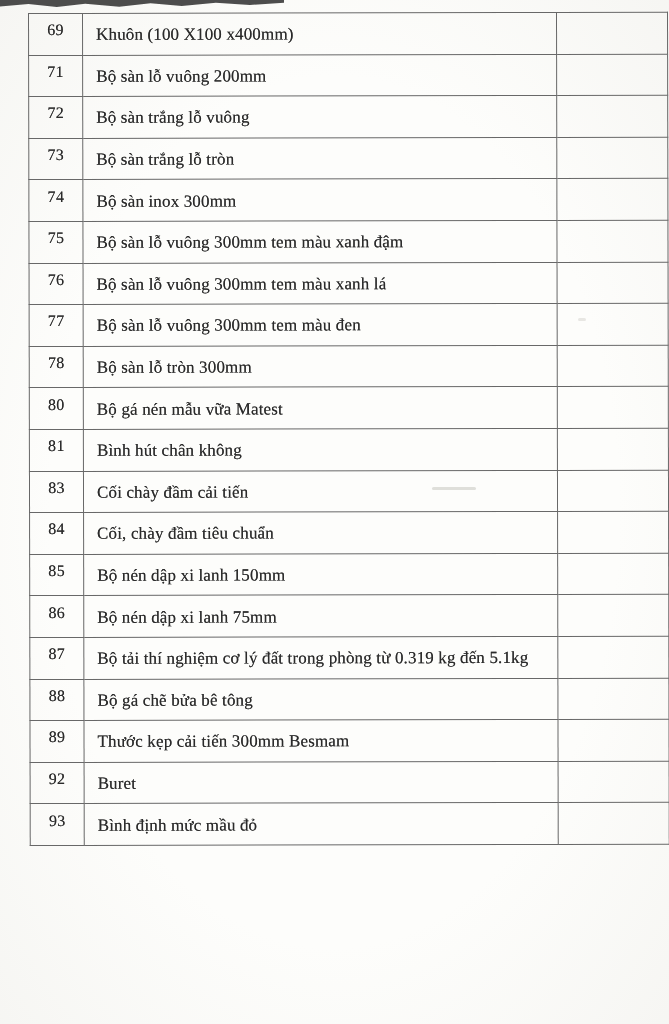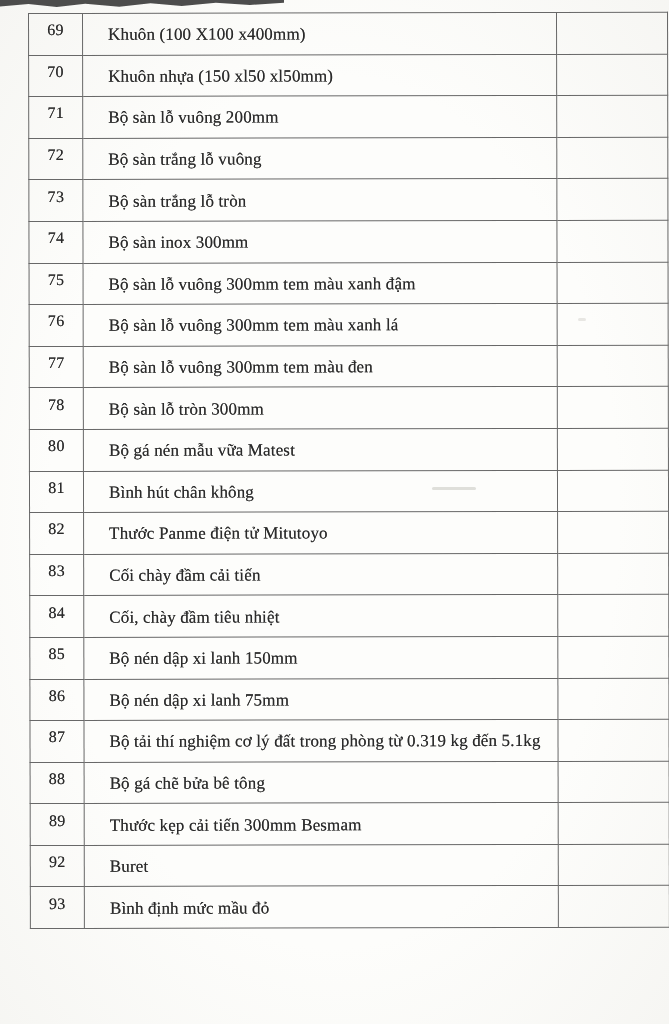--- a/index.html
+++ b/index.html
@@ -52,21 +52,20 @@
   td.c-empty{width:108px;}
   .no{
     display:inline-block;transform:translateY(-4px);
     font-size:16px;letter-spacing:.3px;
     text-shadow:0 0 .4px rgba(43,43,43,.75);
   }
   .nm{
     display:inline-block;transform:translateY(1px);
     font-size:17px;letter-spacing:.15px;
     text-shadow:0 0 .4px rgba(43,43,43,.75);
-    margin-left:12px;
   }
 </style>
 </head>
 <body>
 
 <div class="page">
   <div class="scan-artifact"></div>
   <div class="smudge s1"></div>
   <div class="smudge s2"></div>
 
@@ -75,29 +74,20 @@
   <tr>
     <td class="c-no">
       <span class="no">69</span>
     </td>
     <td class="c-name">
       <span class="nm">Khuôn (100 X100 x400mm)</span>
     </td>
     <td class="c-empty"></td>
   </tr>
 
-  <tr>
-    <td class="c-no">
-      <span class="no">70</span>
-    </td>
-    <td class="c-name">
-      <span class="nm">Khuôn nhựa (150 xl50 xl50mm)</span>
-    </td>
-    <td class="c-empty"></td>
-  </tr>
 
   <tr>
     <td class="c-no">
       <span class="no">71</span>
     </td>
     <td class="c-name">
       <span class="nm">Bộ sàn lỗ vuông 200mm</span>
     </td>
     <td class="c-empty"></td>
   </tr>
@@ -186,46 +176,37 @@
   <tr>
     <td class="c-no">
       <span class="no">81</span>
     </td>
     <td class="c-name">
       <span class="nm">Bình hút chân không</span>
     </td>
     <td class="c-empty"></td>
   </tr>
 
-  <tr>
-    <td class="c-no">
-      <span class="no">82</span>
-    </td>
-    <td class="c-name">
-      <span class="nm">Thước Panme điện tử Mitutoyo</span>
-    </td>
-    <td class="c-empty"></td>
-  </tr>
 
   <tr>
     <td class="c-no">
       <span class="no">83</span>
     </td>
     <td class="c-name">
       <span class="nm">Cối chày đầm cải tiến</span>
     </td>
     <td class="c-empty"></td>
   </tr>
 
   <tr>
     <td class="c-no">
       <span class="no">84</span>
     </td>
     <td class="c-name">
-      <span class="nm">Cối, chày đầm tiêu nhiệt</span>
+      <span class="nm">Cối, chày đầm tiêu chuẩn</span>
     </td>
     <td class="c-empty"></td>
   </tr>
 
   <tr>
     <td class="c-no">
       <span class="no">85</span>
     </td>
     <td class="c-name">
       <span class="nm">Bộ nén dập xi lanh 150mm</span>

